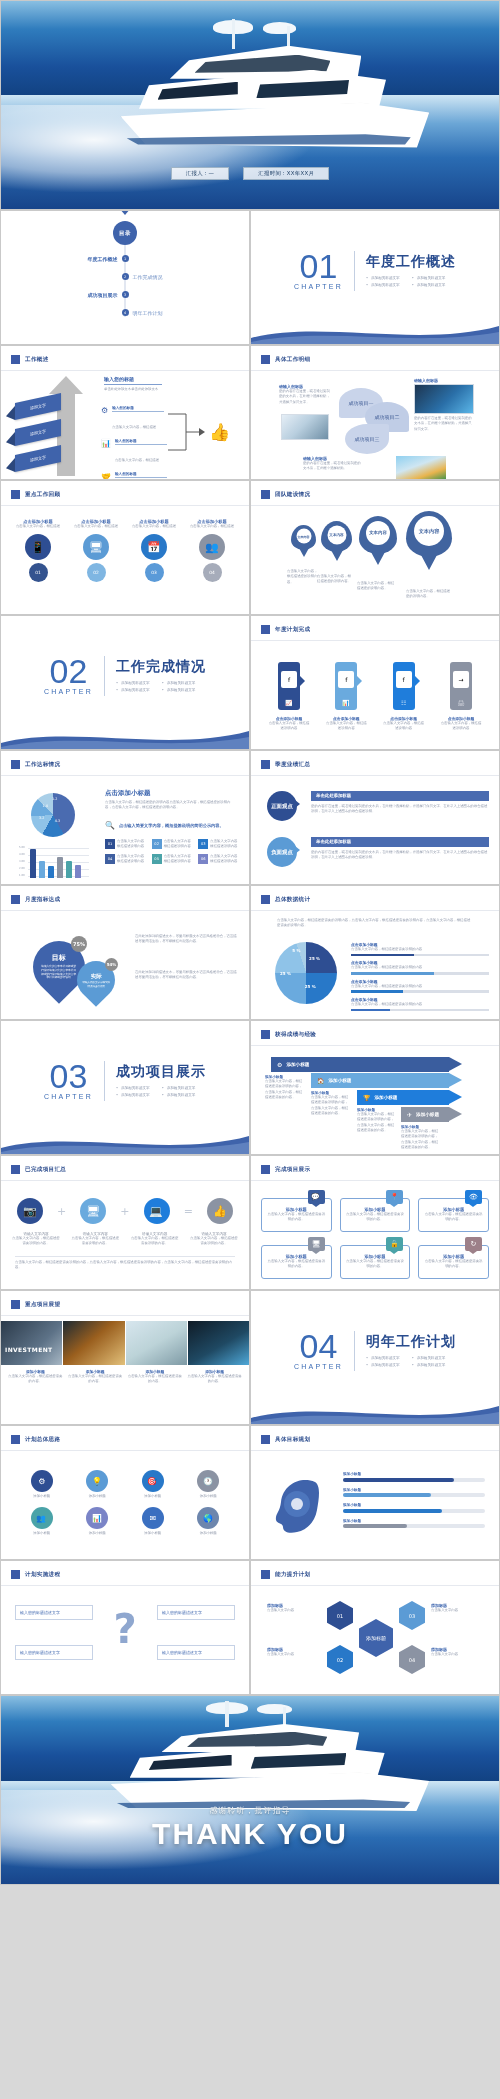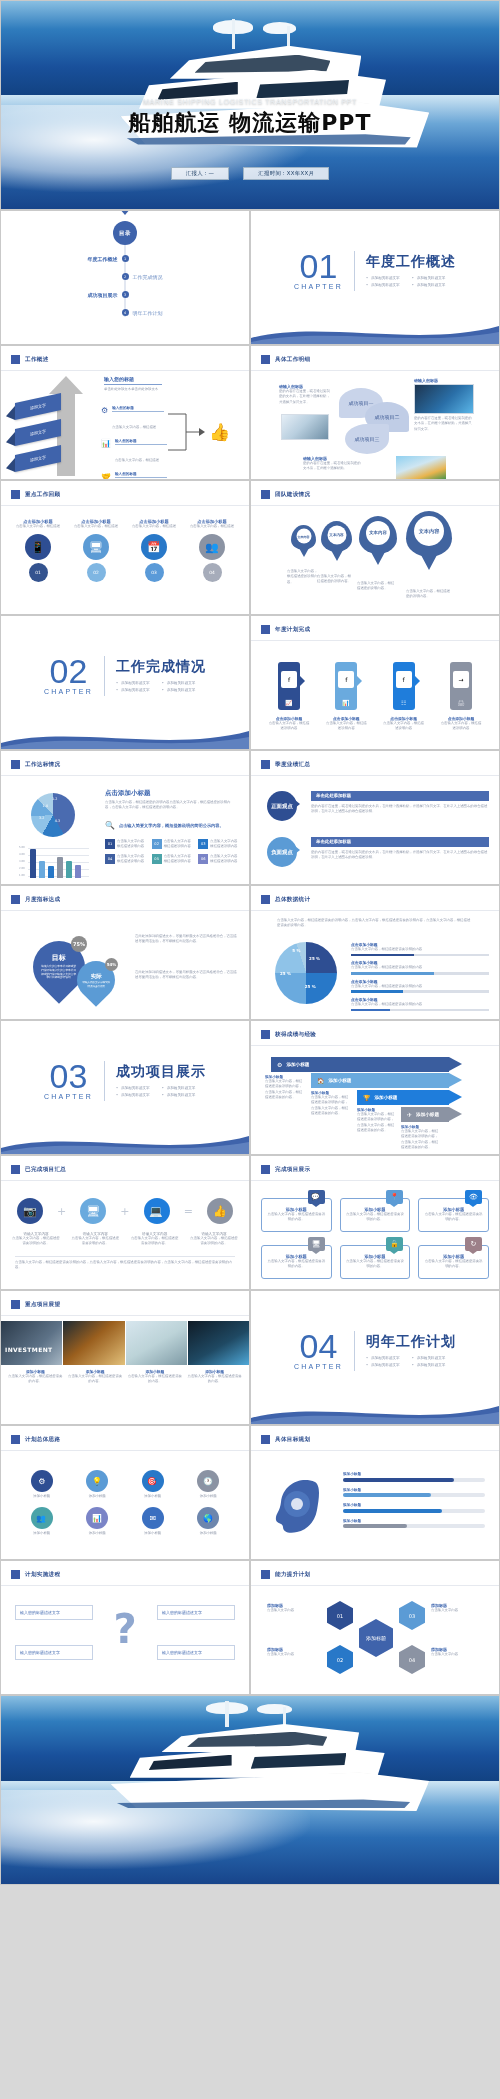--- a/index.html
+++ b/index.html
@@ -180,24 +180,20 @@
       <div class="mast"></div>
       <div class="mast2"></div>
       <div class="cabin"></div>
       <div class="cwin"></div>
       <div class="deck2"></div>
       <div class="win1"></div>
       <div class="win2"></div>
       <div class="hull"></div>
       <div class="hull-stripe"></div>
     </div>
-    <div class="cover-text">
-      <div class="cover-en">MARINE SHIPPING LOGISTICS TRANSPORTATION PPT</div>
-      <div class="cover-cn">船舶航运  物流运输PPT</div>
-    </div>
     <div class="cover-meta">
       <div class="meta-box">汇报人：—</div>
       <div class="meta-box">汇报时间：XX年XX月</div>
     </div>
   </div>
   </div>
 
   <div class="row">
 
     <div class="slide">
@@ -1151,16 +1147,20 @@
       <div class="mast"></div>
       <div class="mast2"></div>
       <div class="cabin"></div>
       <div class="cwin"></div>
       <div class="deck2"></div>
       <div class="win1"></div>
       <div class="win2"></div>
       <div class="hull"></div>
       <div class="hull-stripe"></div>
     </div>
+    <div class="ty-text">
+      <div class="ty-sub">感谢聆听，批评指导</div>
+      <div class="ty-big">THANK YOU</div>
+    </div>
   </div>
   </div>
 
 </div>
 
 </body></html>

